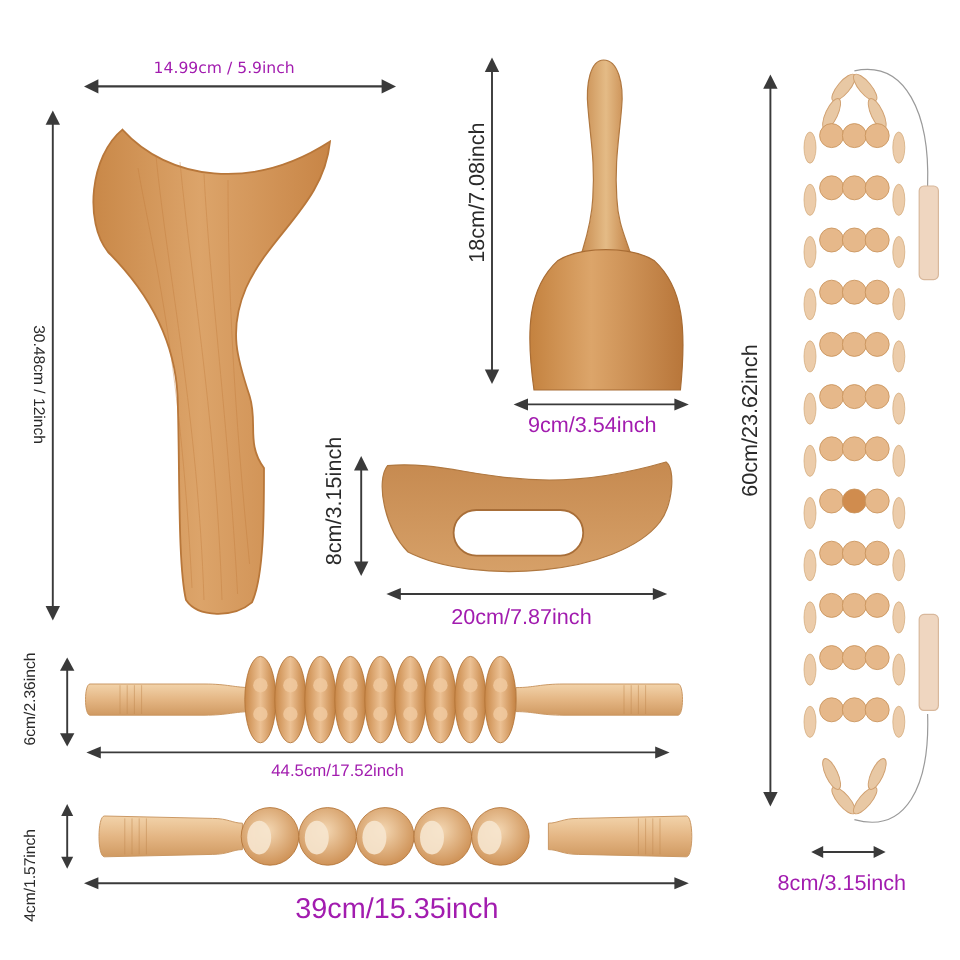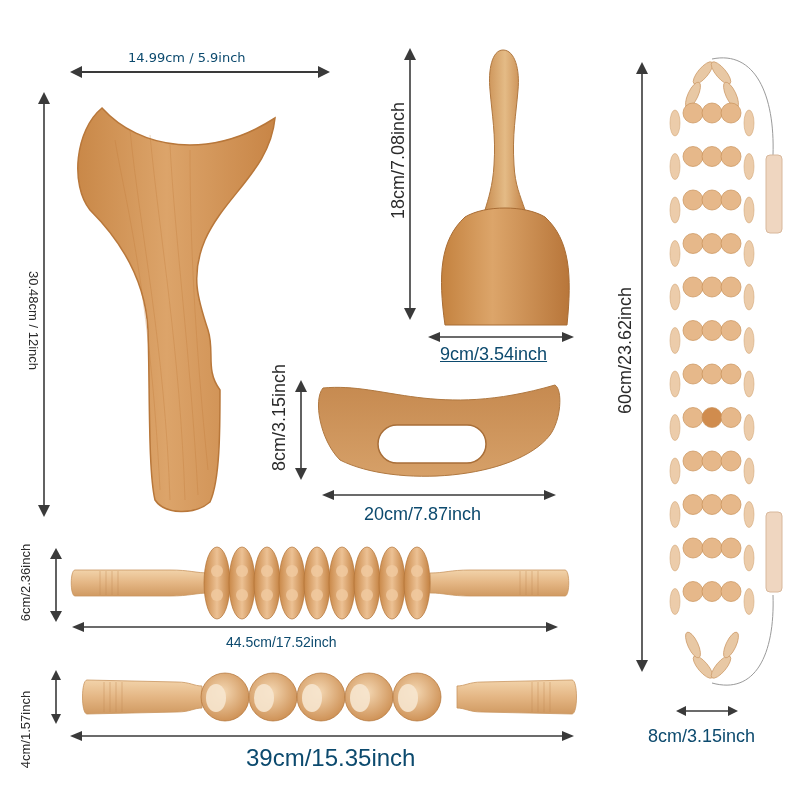--- a/index.html
+++ b/index.html
@@ -1,19 +1,19 @@
 <!DOCTYPE html>
 <html><head>
 <meta charset="utf-8">
 <style>
   html, body { margin:0; padding:0; }
   body { width:800px; height:800px; background:#ffffff; position:relative; overflow:hidden;
          font-family:"Liberation Sans", sans-serif; color:#2a2a2a; }
   .abs { position:absolute; }
-  .label { position:absolute; font-size:16px; color:#0c4a6e; white-space:nowrap; }
+  .label { position:absolute; font-size:16px; color:#a21caf; white-space:nowrap; }
   .label.small { font-size:13px; font-family:"DejaVu Sans", sans-serif; }
   .vlabel { position:absolute; white-space:nowrap; transform-origin:center center; }
   svg { overflow:visible; }
 </style>
 </head>
 <body>
 
 <div class="abs" style="left:70px;top:62px;width:260px;height:20px;">
   <svg width="260" height="20">
     <line x1="6" y1="10" x2="254" y2="10" stroke="#3a3a3a" stroke-width="2"></line>
@@ -77,21 +77,21 @@
   <path d="M15,280 C8,230 10,195 35,172 C55,160 95,160 115,172 C140,195 142,230 137,280 Z" fill="url(#gCup)" stroke="#a86c34" stroke-width="1"></path>
 </svg>
 
 <div class="abs" style="left:428px;top:330px;width:146px;height:14px;">
   <svg width="146" height="14">
     <line x1="6" y1="7" x2="140" y2="7" stroke="#3a3a3a" stroke-width="1.6"></line>
     <polygon points="0,7 12,2 12,12" fill="#3a3a3a"></polygon>
     <polygon points="146,7 134,2 134,12" fill="#3a3a3a"></polygon>
   </svg>
 </div>
-<div class="label" style="left:440px;top:344px;font-size:18px;text-decoration:underline;">9cm/3.54inch</div>
+<div class="label" style="left:440px;top:344px;font-size:18px;">9cm/3.54inch</div>
 
 <div class="abs" style="left:294px;top:380px;width:14px;height:100px;">
   <svg width="14" height="100">
     <line x1="7" y1="6" x2="7" y2="94" stroke="#3a3a3a" stroke-width="1.6"></line>
     <polygon points="7,0 1,12 13,12" fill="#3a3a3a"></polygon>
     <polygon points="7,100 1,88 13,88" fill="#3a3a3a"></polygon>
   </svg>
 </div>
 <div class="vlabel" style="left:214px;top:407px;width:130px;text-align:center;font-size:18px;transform:rotate(-90deg);">8cm/3.15inch</div>
 
@@ -106,21 +106,21 @@
   <rect x="63" y="45" width="108" height="38" rx="19" fill="#ffffff" stroke="#a86e38" stroke-width="1.5"></rect>
 </svg>
 
 <div class="abs" style="left:322px;top:488px;width:234px;height:14px;">
   <svg width="234" height="14">
     <line x1="6" y1="7" x2="228" y2="7" stroke="#3a3a3a" stroke-width="1.6"></line>
     <polygon points="0,7 12,2 12,12" fill="#3a3a3a"></polygon>
     <polygon points="234,7 222,2 222,12" fill="#3a3a3a"></polygon>
   </svg>
 </div>
-<div class="label" style="left:364px;top:504px;font-size:18px;">20cm/7.87inch</div>
+<div class="label" style="left:376px;top:504px;font-size:18px;">20cm/7.87inch</div>
 
 <div class="abs" style="left:634px;top:62px;width:16px;height:610px;">
   <svg width="16" height="610">
     <line x1="8" y1="6" x2="8" y2="604" stroke="#3a3a3a" stroke-width="1.6"></line>
     <polygon points="8,0 2,12 14,12" fill="#3a3a3a"></polygon>
     <polygon points="8,610 2,598 14,598" fill="#3a3a3a"></polygon>
   </svg>
 </div>
 <div class="vlabel" style="left:545px;top:340px;width:160px;text-align:center;font-size:18px;transform:rotate(-90deg);">60cm/23.62inch</div>
 

